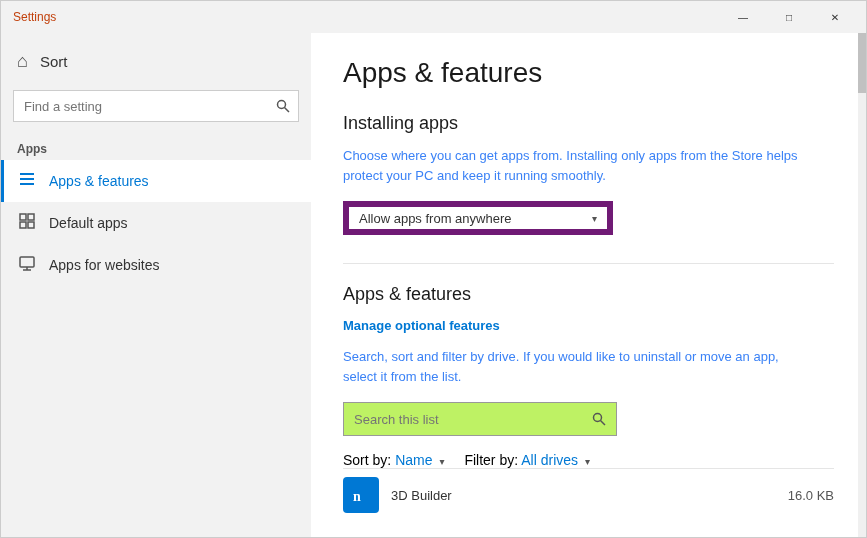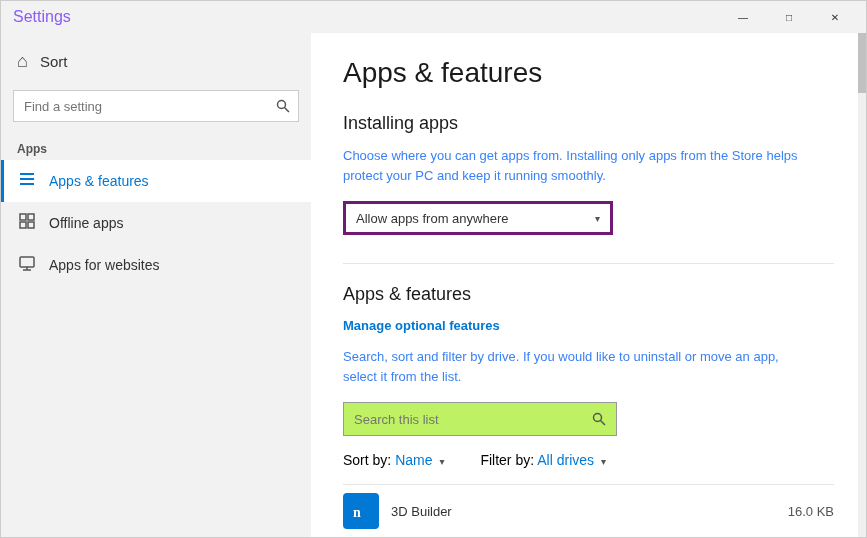--- a/index.html
+++ b/index.html
@@ -22,22 +22,22 @@
     .titlebar {
       height: 32px;
       background: #f2f2f2;
       display: flex;
       align-items: center;
       justify-content: space-between;
       padding: 0 8px 0 12px;
       flex-shrink: 0;
     }
     .titlebar-title {
-      font-size: 16px;
-      color: #8b5cf6;
+      font-size: 12px;
+      color: #c2410c;
     }
     .titlebar-controls {
       display: flex;
       gap: 0;
     }
     .titlebar-btn {
       width: 46px;
       height: 32px;
       display: flex;
       align-items: center;
@@ -188,21 +188,21 @@
       line-height: 1.5;
       margin-bottom: 16px;
       max-width: 460px;
     }
     .dropdown-select {
       display: flex;
       align-items: center;
       justify-content: space-between;
       width: 270px;
       height: 34px;
-      border: 3px solid #701a75;
+      border: 6px solid #701a75;
       background: #fff;
       padding: 0 10px;
       cursor: pointer;
       margin-bottom: 28px;
     }
     .dropdown-label { font-size: 13px; color: #333; }
     .dropdown-arrow { font-size: 10px; color: #555; }
 
     .section-divider {
       border: none;
@@ -244,22 +244,21 @@
       display: flex;
       align-items: center;
       justify-content: center;
       color: #555;
       cursor: pointer;
     }
 
     .sort-filter-row {
       display: flex;
       align-items: center;
-      gap: 36px;
-      margin-bottom: 16px;
+      gap: 20px;
     }
     .sort-value, .filter-value {
       color: #0078d4;
       cursor: pointer;
     }
     .sort-arrow, .filter-arrow {
       font-size: 10px;
       margin-left: 3px;
       color: #555;
     }
@@ -342,21 +341,21 @@
 
       <div class="sidebar-item">
         <span class="sidebar-item-icon">
           <svg width="18" height="18" viewBox="0 0 18 18" fill="none">
             <rect x="2" y="2" width="6" height="6" stroke="#555" stroke-width="1.5"></rect>
             <rect x="10" y="2" width="6" height="6" stroke="#555" stroke-width="1.5"></rect>
             <rect x="2" y="10" width="6" height="6" stroke="#555" stroke-width="1.5"></rect>
             <rect x="10" y="10" width="6" height="6" stroke="#555" stroke-width="1.5"></rect>
           </svg>
         </span>
-        <span class="sidebar-item-label">Offline apps</span>
+        <span class="sidebar-item-label">Default apps</span>
       </div>
 
 
       <div class="sidebar-item">
         <span class="sidebar-item-icon">
           <svg width="18" height="18" viewBox="0 0 18 18" fill="none">
             <rect x="2" y="3" width="14" height="10" rx="1" stroke="#555" stroke-width="1.5"></rect>
             <line x1="5" y1="16" x2="13" y2="16" stroke="#555" stroke-width="1.5"></line>
             <line x1="9" y1="13" x2="9" y2="16" stroke="#555" stroke-width="1.5"></line>
           </svg>

